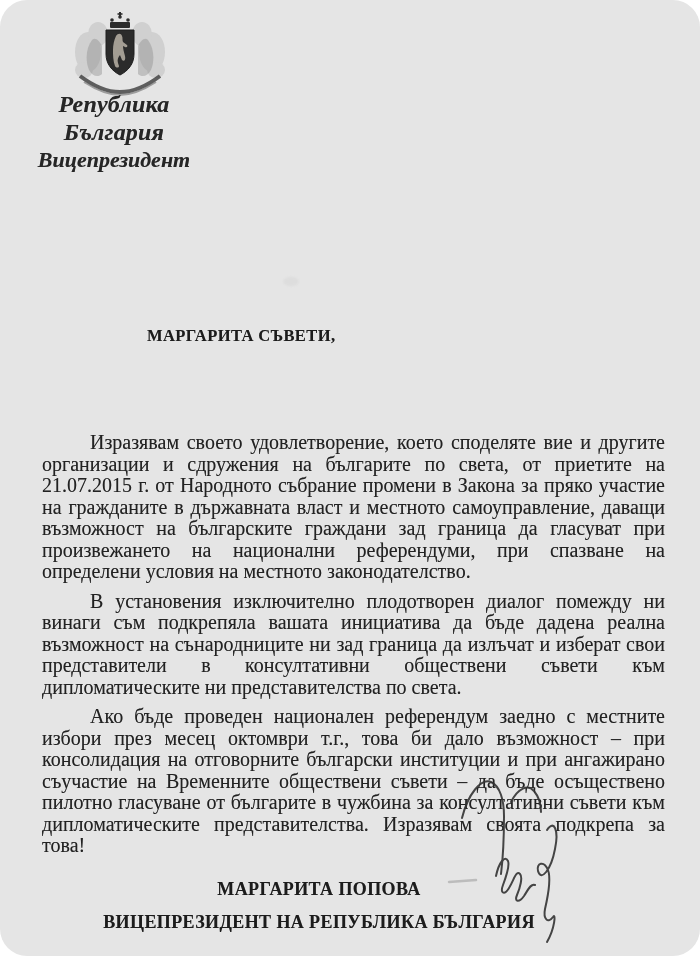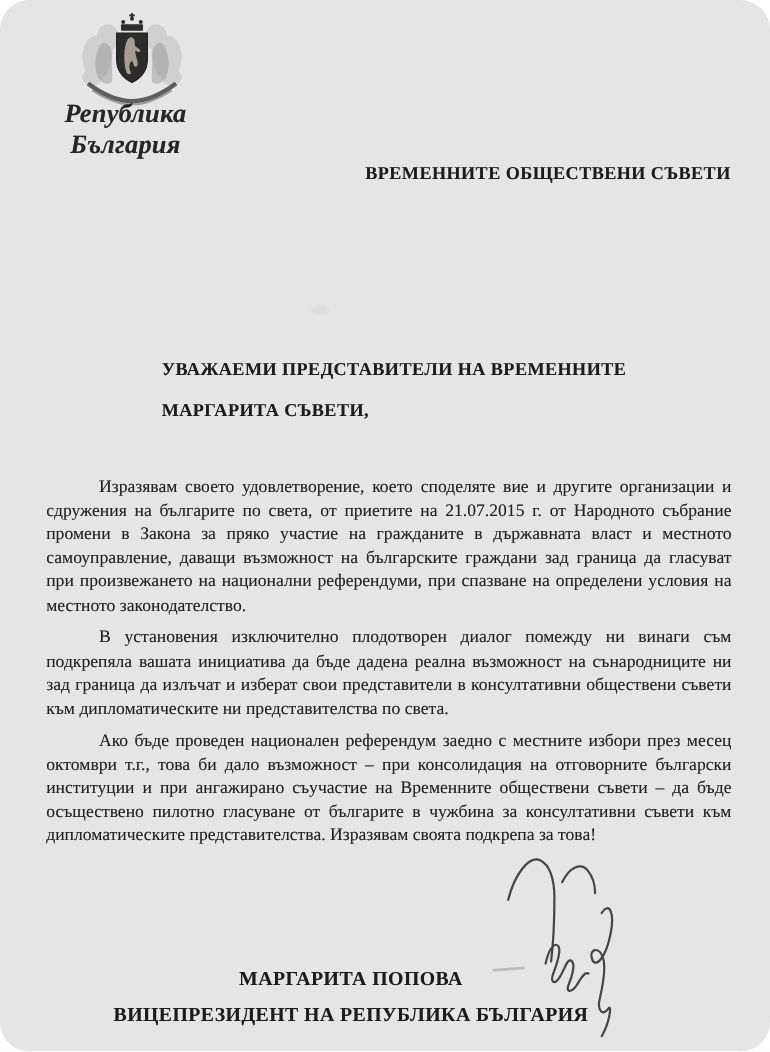--- a/index.html
+++ b/index.html
@@ -71,21 +71,21 @@
     color: #1c1c1c;
     text-shadow: 0 0 0.5px rgba(30,30,30,0.4);
     white-space: nowrap;
   }
 
   
   .body-text {
     position: absolute;
     left: 42px; top: 432px;
     width: 623px;
-    font-size: 16px;
+    font-size: 20px;
     line-height: 21.5px;
     text-align: justify;
     color: #222222;
     text-shadow: 0 0 0.4px rgba(30,30,30,0.35);
   }
   .body-text p {
     text-indent: 48px;
     margin: 0 0 8px 0;
   }
 
@@ -136,30 +136,29 @@
       <rect x="59.5" y="3.2" width="5" height="1.6"></rect>
     </g>
     <path d="M48 20 L76 20 L76 44 C76 54 70 61 62 65 C54 61 48 54 48 44 Z" fill="#2b2b2b" stroke="#1f1f1f"></path>
     <path d="M58 26 C60 23 63 23 64 26 C65 28 64 30 65 32 L69 35 C70 36 69 38 67 37 L65 36 C65 39 66 42 67 46 C68 50 66 52 64 50 L62 45 C60 47 59 50 60 53 L61 56 C61 58 58 58 57 56 C55 51 55 45 55 40 C55 35 56 30 58 26 Z" fill="#b9b2a6" opacity="0.85"></path>
     <path d="M22 66 C38 78 50 82 62 82 C74 82 86 78 102 66" fill="none" stroke="#3c3c3c" stroke-width="4" opacity="0.8"></path>
     <path d="M26 72 C40 81 52 85 62 85 C72 85 84 81 98 72" fill="none" stroke="#6d6d6d" stroke-width="2" opacity="0.6"></path>
   </svg>
 
   <div class="letterhead-text">
     <div class="letterhead-country">Република България</div>
+    <div class="letterhead-office">Вицепрезидент</div>
   </div>
 
   <div class="recipient">
-    <div>ВРЕМЕННИТЕ ОБЩЕСТВЕНИ СЪВЕТИ</div>
   </div>
 
   <div class="smudge"></div>
 
   <div class="salutation">
-    <div>УВАЖАЕМИ ПРЕДСТАВИТЕЛИ НА ВРЕМЕННИТЕ</div>
     <div>МАРГАРИТА СЪВЕТИ,</div>
   </div>
 
   <div class="body-text">
     <p>Изразявам своето удовлетворение, което споделяте вие и другите организации и сдружения на българите по света, от приетите на 21.07.2015 г. от Народното събрание промени в Закона за пряко участие на гражданите в държавната власт и местното самоуправление, даващи възможност на българските граждани зад граница да гласуват при произвежането на национални референдуми, при спазване на определени условия на местното законодателство.</p>
     <p>В установения изключително плодотворен диалог помежду ни винаги съм подкрепяла вашата инициатива да бъде дадена реална възможност на сънародниците ни зад граница да излъчат и изберат свои представители в консултативни обществени съвети към дипломатическите ни представителства по света.</p>
     <p>Ако бъде проведен национален референдум заедно с местните избори през месец октомври т.г., това би дало възможност – при консолидация на отговорните български институции и при ангажирано съучастие на Временните обществени съвети – да бъде осъществено пилотно гласуване от българите в чужбина за консултативни съвети към дипломатическите представителства. Изразявам своята подкрепа за това!</p>
   </div>
 
   <svg class="signature" viewBox="0 0 135 200" aria-hidden="true">

